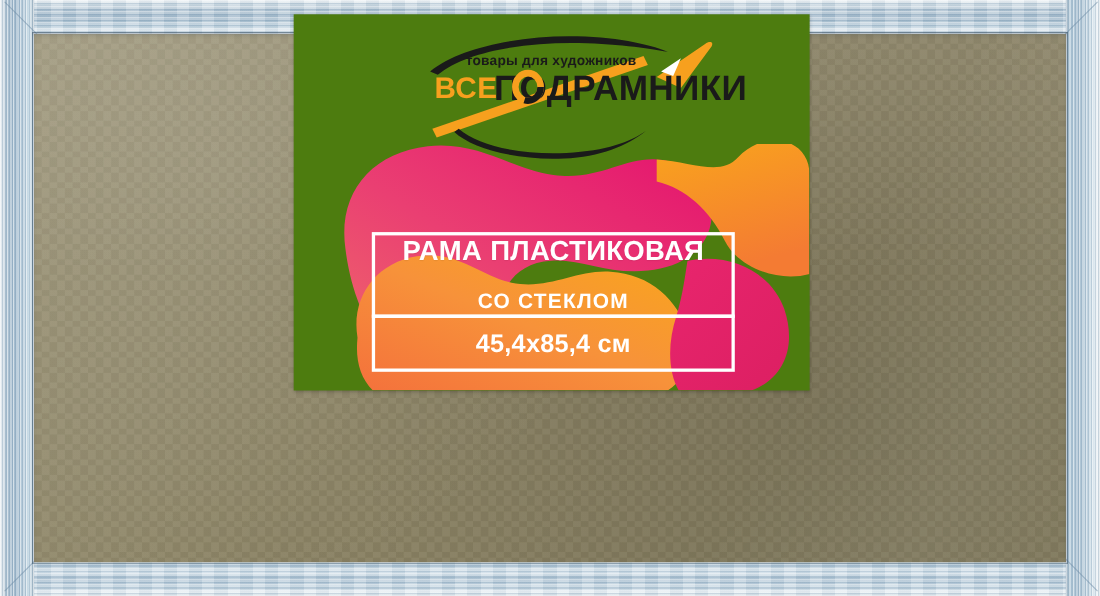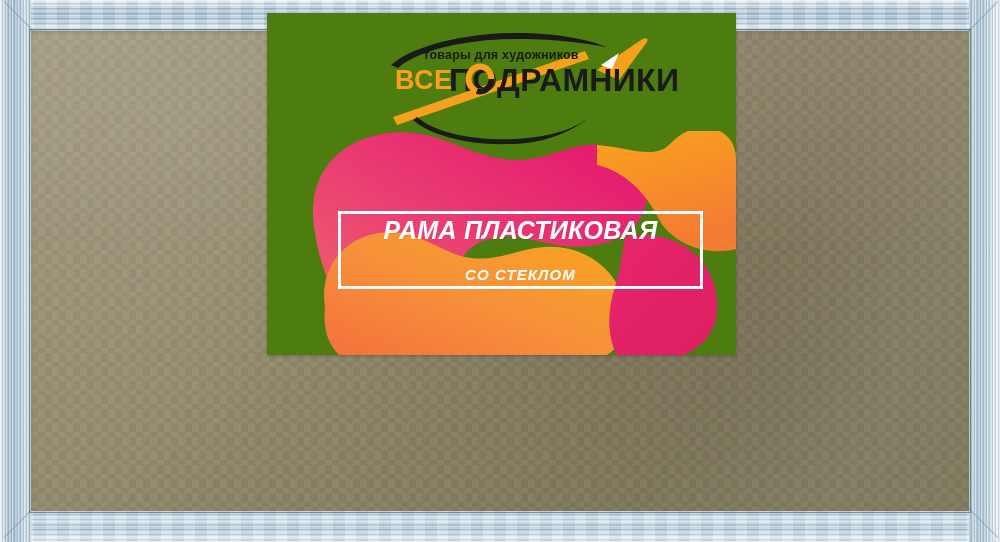--- a/index.html
+++ b/index.html
@@ -176,34 +176,34 @@
 
   
   .box{
     position:absolute;
     border:3px solid #ffffff;
     display:flex; flex-direction:column;
     align-items:center; justify-content:center;
     text-align:center;
   }
   .box-top{
-    left:71px; top:198px; width:365px; height:78px;font-style:italic;
+    left:71px; top:198px; width:330px; height:78px;
   }
   .box-bottom{
     left:71px; top:273px; width:330px; height:52px;
   }
   .t-title{
     color:#ffffff; font-weight:bold;
     font-size:25px; letter-spacing:.3px; line-height:1;
     white-space:nowrap;
     text-shadow:0 1px 1px rgba(0,0,0,.07);
   }
   .t-sub{
     color:#ffffff; font-weight:bold;
-    font-size:15px; letter-spacing:1.1px; line-height:1;
+    font-size:19px; letter-spacing:1.1px; line-height:1;
     margin-top:24px; white-space:nowrap;
   }
   .t-size{
     color:#ffffff; font-weight:bold;
     font-size:23px; letter-spacing:.2px; line-height:1;
     white-space:nowrap;
   }
 </style>
 </head>
 <body>
@@ -317,15 +317,18 @@
                  C340 206 340 180 348 156
                  C354 136 356 118 358 106 Z" fill="url(#gPink2)"></path>
       </svg>
     </div>
 
     <div class="box box-top">
       <div class="t-title">РАМА ПЛАСТИКОВАЯ</div>
       <div class="t-sub">СО СТЕКЛОМ</div>
     </div>
 
+    <div class="box box-bottom">
+      <div class="t-size">45,4x85,4 см</div>
+    </div>
 
   </div>
 </div>
 
 </body></html>

